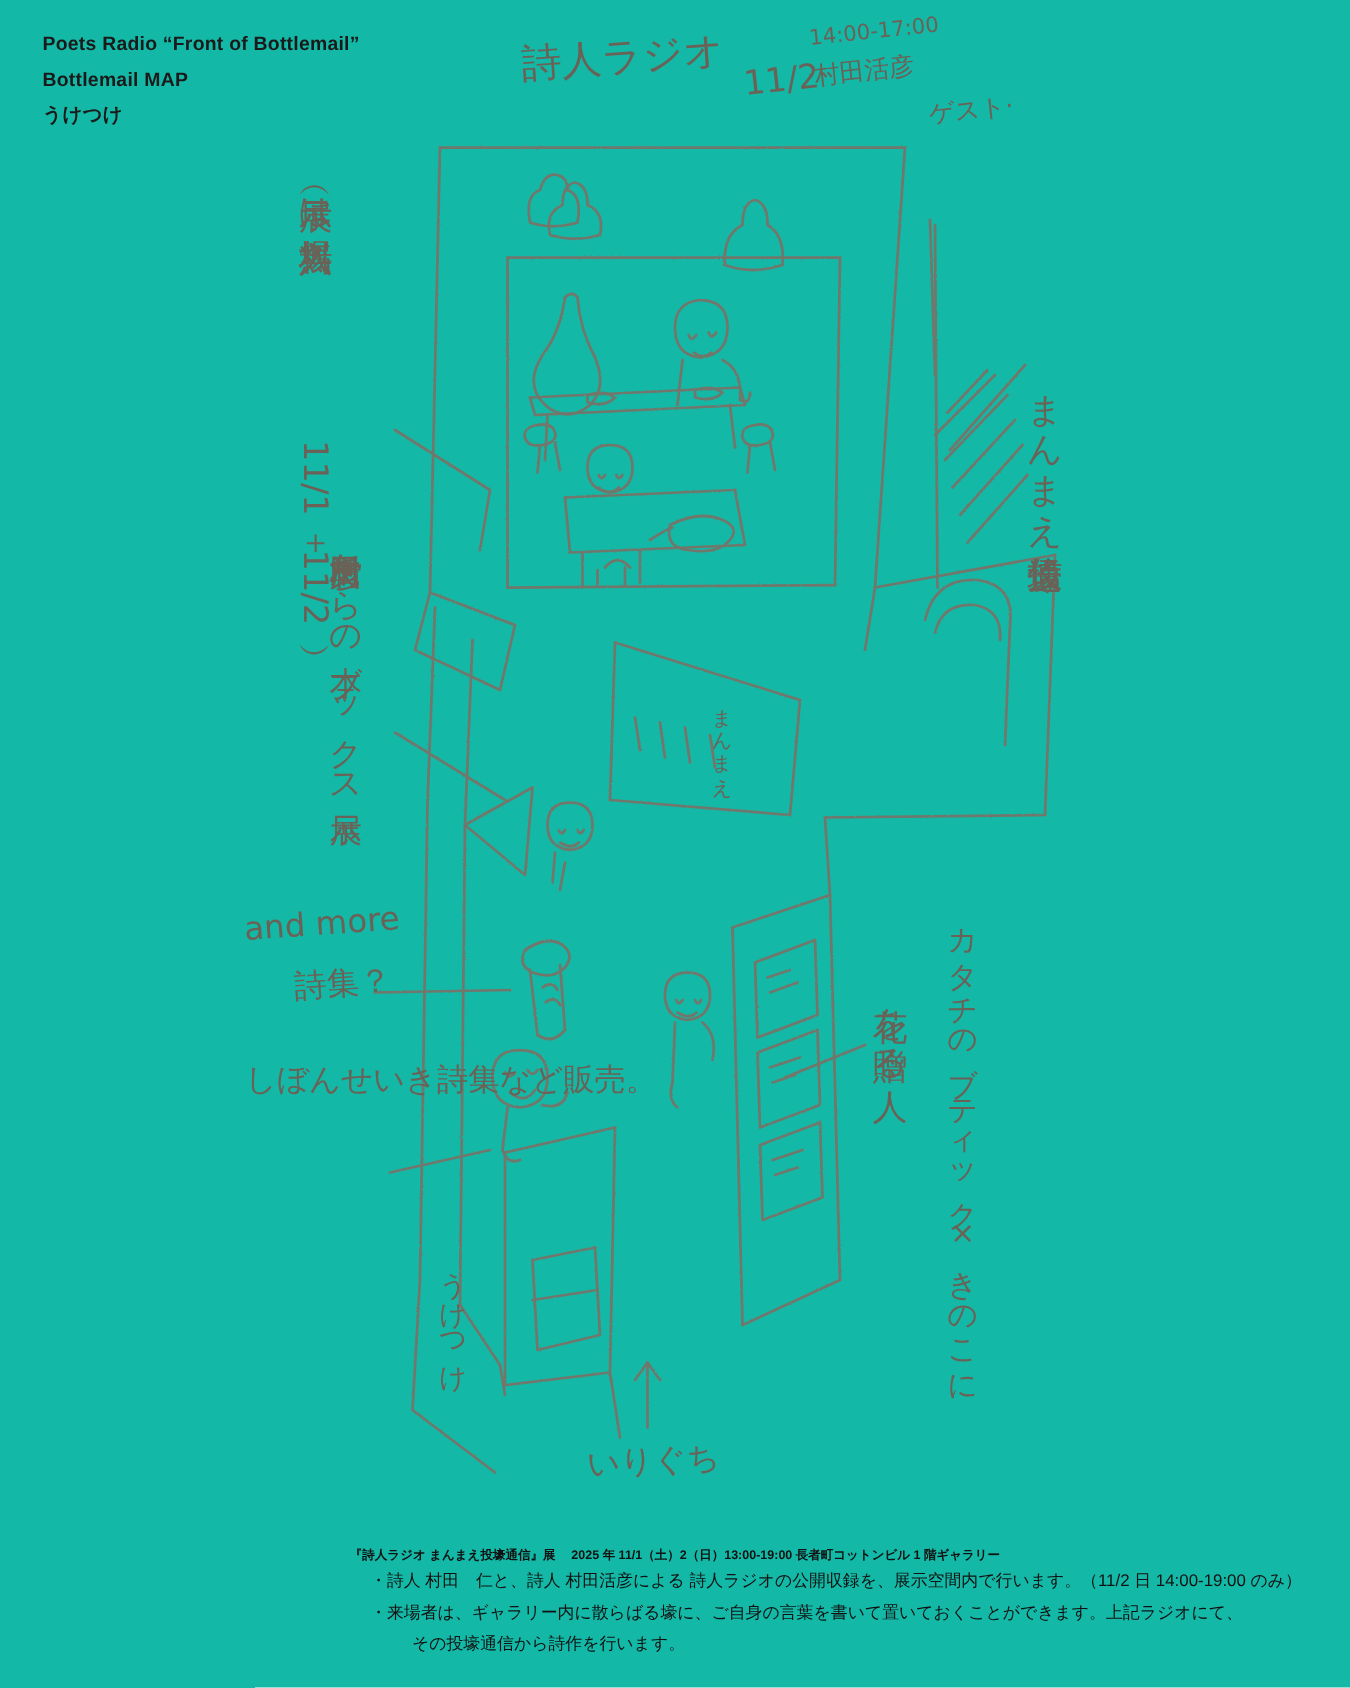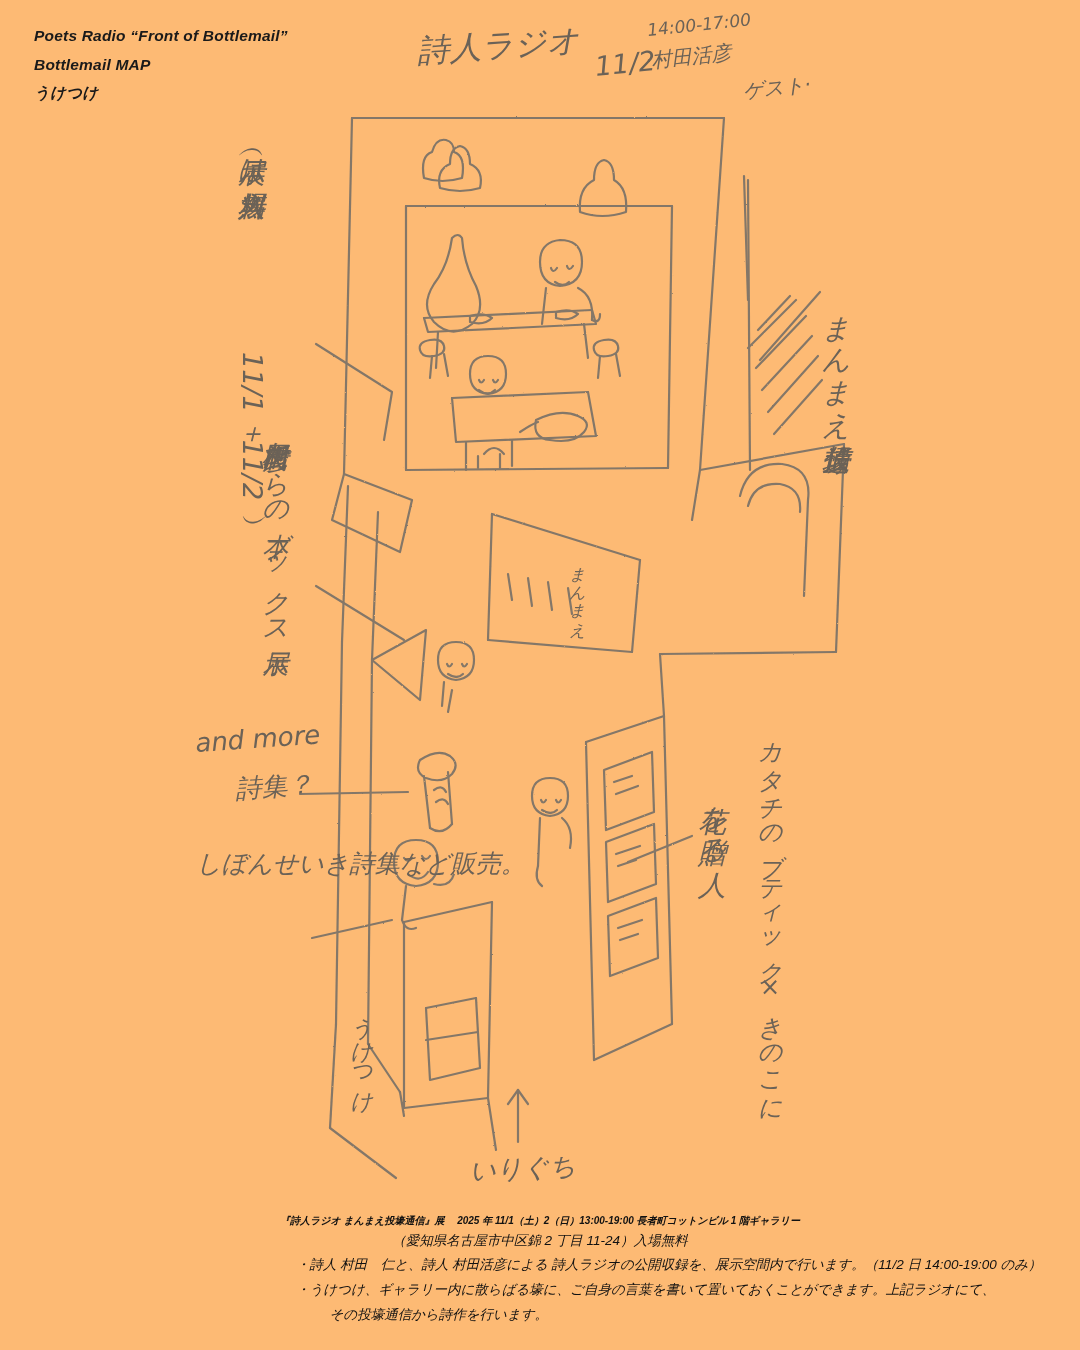--- a/index.html
+++ b/index.html
@@ -11,22 +11,21 @@
     width: 1080px;
     height: 1350px;
     position: relative;
     font-family: "Liberation Sans", "DejaVu Sans", sans-serif;
     color: #111111;
     overflow: hidden;
   }
   .page {
     position: absolute;
     inset: 0;
-    background: #fdba74;
-    font-style: italic;
+    background: #14b8a6;
   }
   
   .header {
     position: absolute;
     left: 34px;
     top: 22px;
     width: 520px;
   }
   .header .line {
     font-size: 15.5px;
@@ -280,19 +279,18 @@
 
       <text class="hand" x="836" y="296" font-size="28" style="writing-mode:vertical-rl;">まんまえ投壕通信</text>
       <text class="hand" x="770" y="726" font-size="24" style="writing-mode:vertical-rl;">カタチのブティック×きのこに</text>
       <text class="hand" x="712" y="786" font-size="28" style="writing-mode:vertical-rl;">花を贈る人</text>
       <text class="hand" x="578" y="556" font-size="16" style="writing-mode:vertical-rl;">まんまえ</text>
     </svg>
   </div>
 
   <div class="caption">
     <div class="cap-title">『詩人ラジオ まんまえ投壕通信』展　 2025 年 11/1（土）2（日）13:00-19:00 長者町コットンビル 1 階ギャラリー</div>
-    <div class="cap-sub">（愛知県名古屋市中区錦 2 丁目 11-24）入場無料</div>
     <div class="cap-bullet">・詩人 村田　仁と、詩人 村田活彦による 詩人ラジオの公開収録を、展示空間内で行います。（11/2 日 14:00-19:00 のみ）</div>
-    <div class="cap-bullet">・うけつけ、ギャラリー内に散らばる壕に、ご自身の言葉を書いて置いておくことができます。上記ラジオにて、</div>
+    <div class="cap-bullet">・来場者は、ギャラリー内に散らばる壕に、ご自身の言葉を書いて置いておくことができます。上記ラジオにて、</div>
     <div class="cap-bullet indent">　その投壕通信から詩作を行います。</div>
   </div>
 
 </div>
 
 </body></html>

